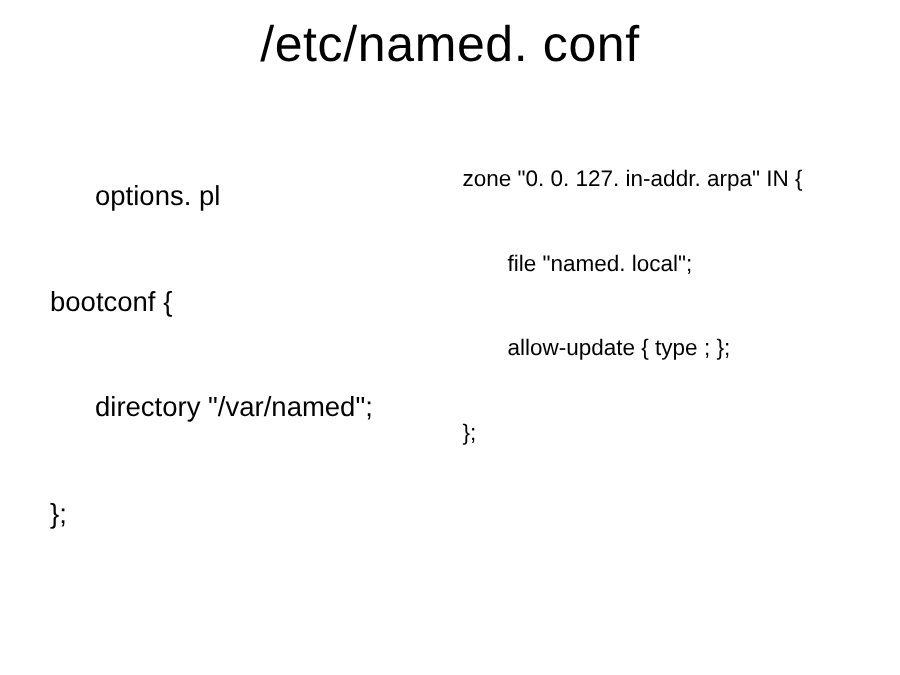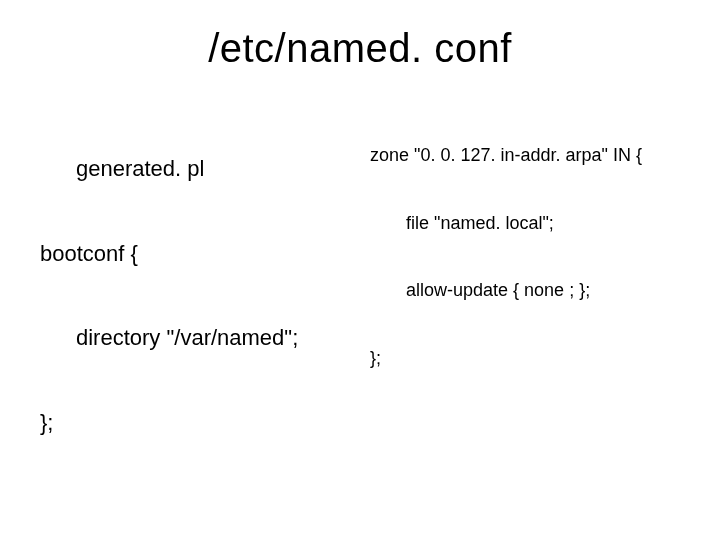--- a/index.html
+++ b/index.html
@@ -8,21 +8,21 @@
     width: 720px;
     height: 540px;
     background: #ffffff;
     font-family: Arial, Helvetica, sans-serif;
     color: #000000;
   }
   .slide {
     width: 720px;
     height: 540px;
     box-sizing: border-box;
-    padding: 18px 40px 30px 40px;
+    padding: 6px 40px 30px 40px;
   }
   .title {
     text-align: center;
     font-size: 40px;
     font-weight: 400;
     margin: 8px 0 28px 0;
     letter-spacing: 0.5px;
   }
   .cols {
     display: flex;
@@ -48,41 +48,41 @@
 </head>
 <body>
 
 <div class="slide">
   <div class="title">/etc/named. conf</div>
 
   <div class="cols">
 
     <div class="col-left">
       <div class="block">
-        <div class="indent1">generated. pl</div>
+        <div class="indent1">options. pl</div>
         <div>bootconf {</div>
         <div class="indent1">directory "/var/named";</div>
         <div>};</div>
         
         
         
         
         
         
         
         
         
       </div>
     </div>
 
     <div class="col-right">
       <div class="block">
         <div>zone "0. 0. 127. in-addr. arpa" IN {</div>
         <div class="indent1">file "named. local";</div>
-        <div class="indent1">allow-update { none ; };</div>
+        <div class="indent1">allow-update { type ; };</div>
         <div>};</div>
       </div>
 
       <div class="block">
         
         
         
         
       </div>
 

